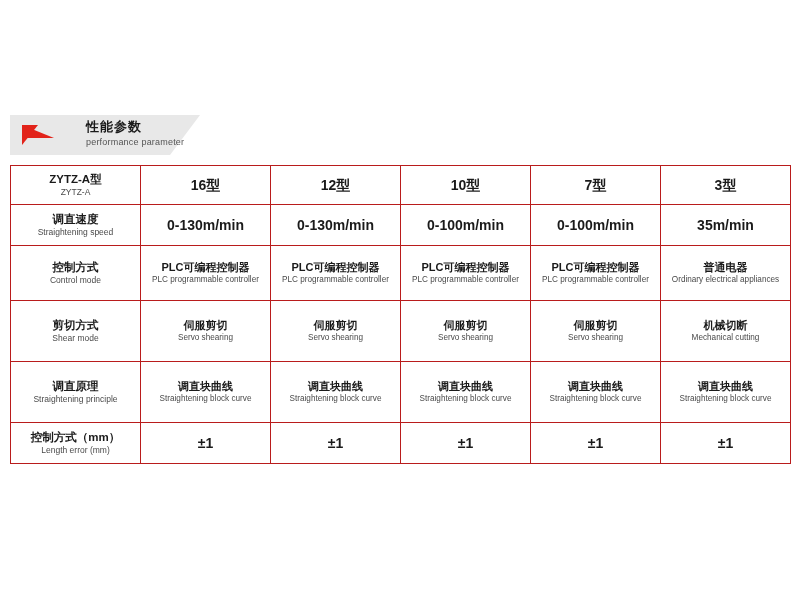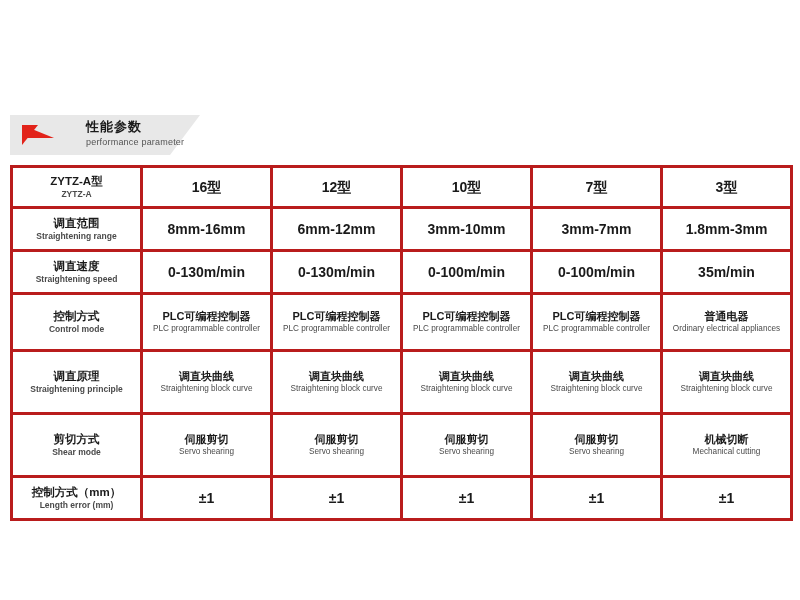--- a/index.html
+++ b/index.html
@@ -84,38 +84,38 @@
     left: 10px;
     top: 165px;
     width: 780px;
   }
   table.spec {
     border-collapse: collapse;
     width: 780px;
     table-layout: fixed;
   }
   table.spec td {
-    border: 3px solid #b91c1c;
+    border: 1px solid #b91c1c;
     text-align: center;
     vertical-align: middle;
     padding: 4px 2px;
     color: #1a1a1a;
   }
   .col-label { width: 130px; }
   .col-val { width: 130px; }
 
   .cn {
     font-size: 11.5px;
     font-weight: bold;
     line-height: 1.25;
     display: block;
   }
   .en {
     font-size: 8.5px;
-    font-weight: bold;
+    font-weight: normal;
     color: #4a4a4a;
     line-height: 1.25;
     display: block;
     margin-top: 1px;
   }
   .val-single {
     font-size: 14px;
     font-weight: bold;
     line-height: 1.2;
   }
@@ -169,31 +169,20 @@
               <span class="en">ZYTZ-A</span>
             </td>
             <td><span class="val-single">16型</span></td>
             <td><span class="val-single">12型</span></td>
             <td><span class="val-single">10型</span></td>
             <td><span class="val-single">7型</span></td>
             <td><span class="val-single">3型</span></td>
           </tr>
           <tr class="r-tall">
             <td>
-              <span class="cn">调直范围</span>
-              <span class="en">Straightening range</span>
-            </td>
-            <td><span class="val-single">8mm-16mm</span></td>
-            <td><span class="val-single">6mm-12mm</span></td>
-            <td><span class="val-single">3mm-10mm</span></td>
-            <td><span class="val-single">3mm-7mm</span></td>
-            <td><span class="val-single">1.8mm-3mm</span></td>
-          </tr>
-          <tr class="r-tall">
-            <td>
               <span class="cn">调直速度</span>
               <span class="en">Straightening speed</span>
             </td>
             <td><span class="val-single">0-130m/min</span></td>
             <td><span class="val-single">0-130m/min</span></td>
             <td><span class="val-single">0-100m/min</span></td>
             <td><span class="val-single">0-100m/min</span></td>
             <td><span class="val-single">35m/min</span></td>
           </tr>
           <tr class="r-xtall">
@@ -217,20 +206,46 @@
               <span class="val-cn">PLC可编程控制器</span>
               <span class="val-en">PLC programmable controller</span>
             </td>
             <td>
               <span class="val-cn">普通电器</span>
               <span class="val-en">Ordinary electrical appliances</span>
             </td>
           </tr>
           <tr class="r-xxtall">
             <td>
+              <span class="cn">剪切方式</span>
+              <span class="en">Shear mode</span>
+            </td>
+            <td>
+              <span class="val-cn">伺服剪切</span>
+              <span class="val-en">Servo shearing</span>
+            </td>
+            <td>
+              <span class="val-cn">伺服剪切</span>
+              <span class="val-en">Servo shearing</span>
+            </td>
+            <td>
+              <span class="val-cn">伺服剪切</span>
+              <span class="val-en">Servo shearing</span>
+            </td>
+            <td>
+              <span class="val-cn">伺服剪切</span>
+              <span class="val-en">Servo shearing</span>
+            </td>
+            <td>
+              <span class="val-cn">机械切断</span>
+              <span class="val-en">Mechanical cutting</span>
+            </td>
+          </tr>
+          <tr class="r-xxtall">
+            <td>
               <span class="cn">调直原理</span>
               <span class="en">Straightening principle</span>
             </td>
             <td>
               <span class="val-cn">调直块曲线</span>
               <span class="val-en">Straightening block curve</span>
             </td>
             <td>
               <span class="val-cn">调直块曲线</span>
               <span class="val-en">Straightening block curve</span>
@@ -239,46 +254,20 @@
               <span class="val-cn">调直块曲线</span>
               <span class="val-en">Straightening block curve</span>
             </td>
             <td>
               <span class="val-cn">调直块曲线</span>
               <span class="val-en">Straightening block curve</span>
             </td>
             <td>
               <span class="val-cn">调直块曲线</span>
               <span class="val-en">Straightening block curve</span>
-            </td>
-          </tr>
-          <tr class="r-xxtall">
-            <td>
-              <span class="cn">剪切方式</span>
-              <span class="en">Shear mode</span>
-            </td>
-            <td>
-              <span class="val-cn">伺服剪切</span>
-              <span class="val-en">Servo shearing</span>
-            </td>
-            <td>
-              <span class="val-cn">伺服剪切</span>
-              <span class="val-en">Servo shearing</span>
-            </td>
-            <td>
-              <span class="val-cn">伺服剪切</span>
-              <span class="val-en">Servo shearing</span>
-            </td>
-            <td>
-              <span class="val-cn">伺服剪切</span>
-              <span class="val-en">Servo shearing</span>
-            </td>
-            <td>
-              <span class="val-cn">机械切断</span>
-              <span class="val-en">Mechanical cutting</span>
             </td>
           </tr>
           <tr class="r-tall">
             <td>
               <span class="cn">控制方式（mm）</span>
               <span class="en">Length error (mm)</span>
             </td>
             <td><span class="val-single">±1</span></td>
             <td><span class="val-single">±1</span></td>
             <td><span class="val-single">±1</span></td>

